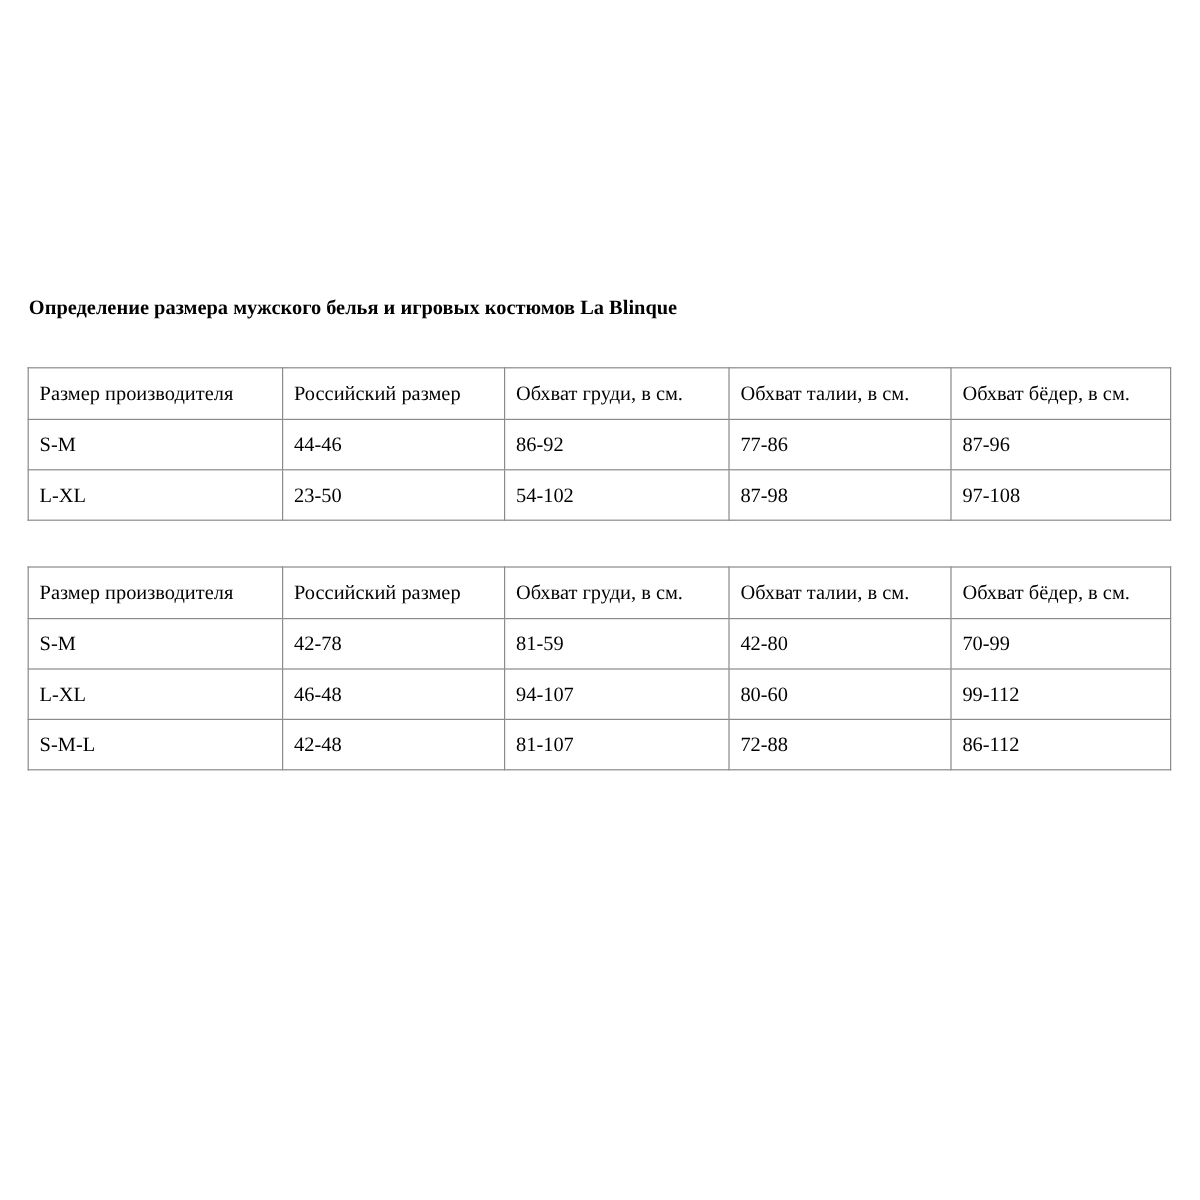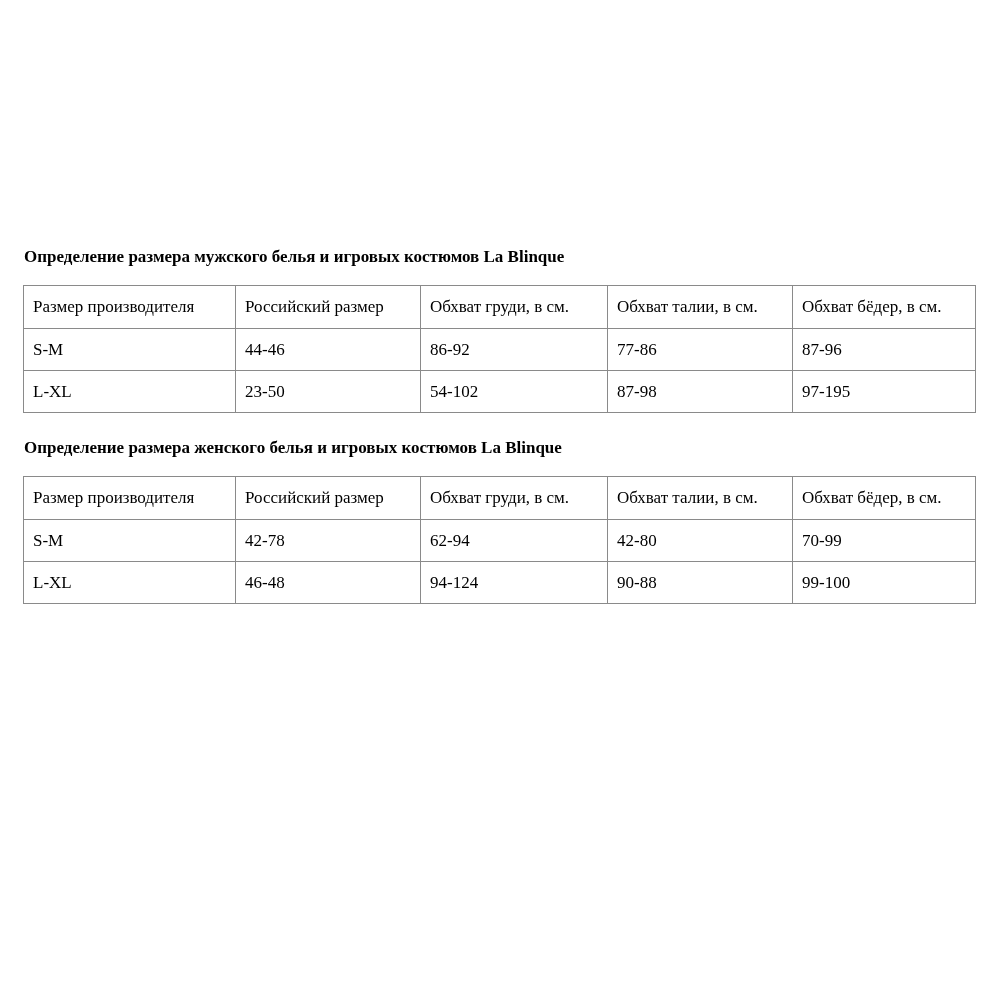--- a/index.html
+++ b/index.html
@@ -24,21 +24,21 @@
     font-size: 17px;
     line-height: 22px;
     font-weight: bold;
     color: #000000;
     white-space: nowrap;
   }
   table.size-table {
     border-collapse: collapse;
     table-layout: fixed;
     width: 952px;
-    margin-top: 17px;
+    margin-top: 38px;
   }
   .section + .section .section-title {
     margin-top: 24px;
   }
   table.size-table th,
   table.size-table td {
     border: 1px solid #8a8a8a;
     font-family: "Liberation Serif", "DejaVu Serif", serif;
     font-size: 17px;
     font-weight: normal;
@@ -88,28 +88,27 @@
           <td>44-46</td>
           <td>86-92</td>
           <td>77-86</td>
           <td>87-96</td>
         </tr>
         <tr>
           <td>L-XL</td>
           <td>23-50</td>
           <td>54-102</td>
           <td>87-98</td>
-          <td>97-195</td>
+          <td>97-108</td>
         </tr>
       </tbody>
     </table>
   </div>
 
   <div class="section">
-    <h2 class="section-title">Определение размера женского белья и игровых костюмов La Blinque</h2>
     <table class="size-table">
       <colgroup>
         <col class="c1">
           <col class="c2">
           <col class="c3">
           <col class="c4">
           <col class="c5">
       </colgroup>
       <thead>
         <tr>
@@ -117,28 +116,35 @@
           <th>Российский размер</th>
           <th>Обхват груди, в см.</th>
           <th>Обхват талии, в см.</th>
           <th>Обхват бёдер, в см.</th>
         </tr>
       </thead>
       <tbody>
         <tr>
           <td>S-M</td>
           <td>42-78</td>
-          <td>62-94</td>
+          <td>81-59</td>
           <td>42-80</td>
           <td>70-99</td>
         </tr>
         <tr>
           <td>L-XL</td>
           <td>46-48</td>
-          <td>94-124</td>
-          <td>90-88</td>
-          <td>99-100</td>
+          <td>94-107</td>
+          <td>80-60</td>
+          <td>99-112</td>
+        </tr>
+        <tr>
+          <td>S-M-L</td>
+          <td>42-48</td>
+          <td>81-107</td>
+          <td>72-88</td>
+          <td>86-112</td>
         </tr>
       </tbody>
     </table>
   </div>
 
 </div>
 
 </body></html>

